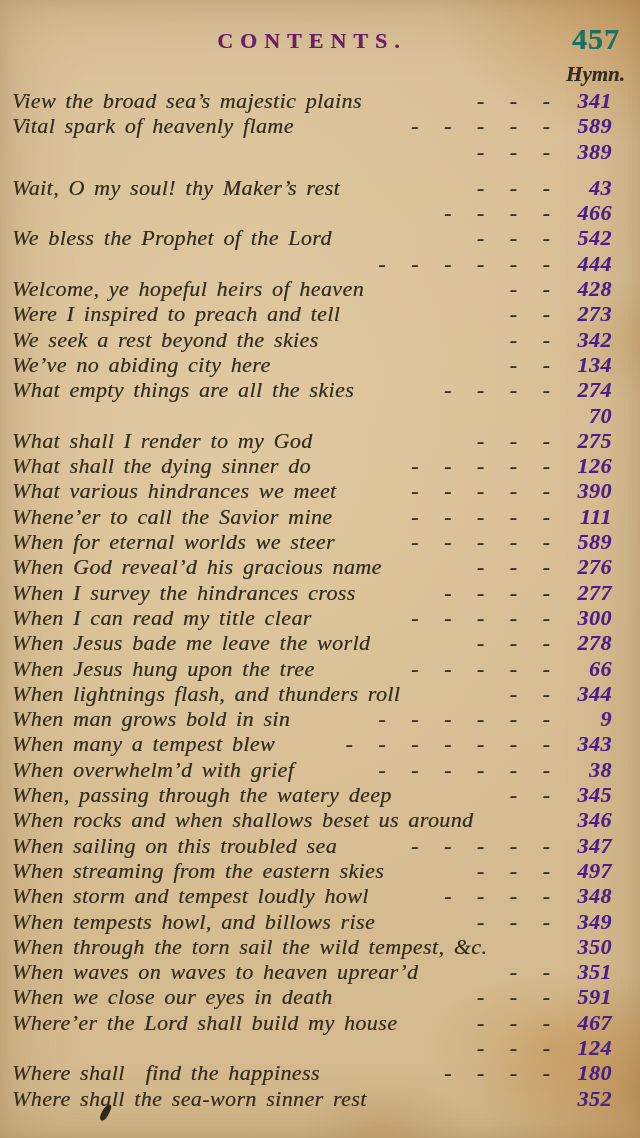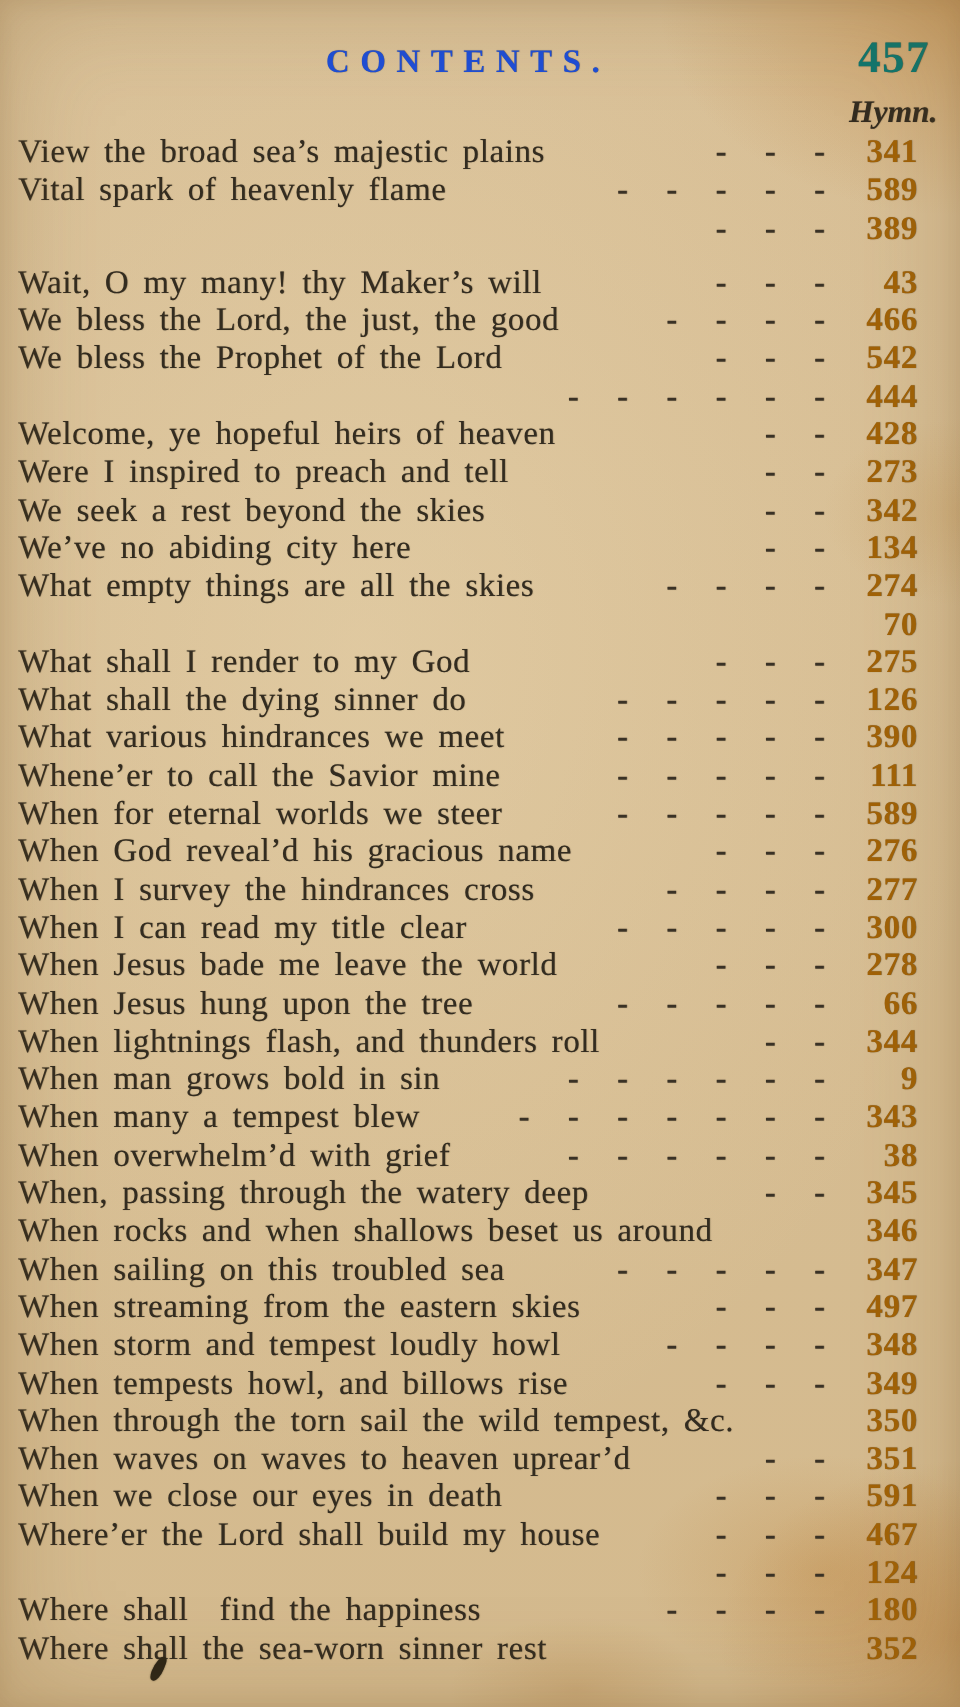--- a/index.html
+++ b/index.html
@@ -28,41 +28,41 @@
     padding: 24px 28px 0 12px;
     text-shadow: 0.3px 0.3px 0.6px rgba(56,46,28,.55);
   }
   .masthead { position: relative; height: 38px; }
   .book-title {
     text-align: center;
     font-weight: bold;
     font-size: 22px;
     letter-spacing: 7px;
     padding-top: 4px;
-    color: #1d4ed8;
+    color: #701a75;
   }
   .page-number {
     position: absolute;
     top: -2px; right: -8px;
     font-weight: bold;
     font-size: 30px;
     letter-spacing: 1px;
     color: #0f766e;
   }
   .column-heading {
     text-align: right;
     font-style: italic;
     font-weight: bold;
     font-size: 21px;
     padding-right: -14px;
     margin-right: -13px;
     height: 26px;
     line-height: 24px;
   }
-  .entries { margin-top: 0; }
+  .entries { margin-top: 0; font-style: italic; }
   .row {
     display: flex;
     align-items: baseline;
     height: 25.3px;
     font-size: 22px;
     line-height: 25.3px;
   }
   .row.gap { margin-top: 11px; }
   .entry-text {
     white-space: nowrap;
@@ -77,21 +77,21 @@
     margin-right: 16px;
     white-space: nowrap;
     overflow: hidden;
     color: #3a3226;
   }
   .num {
     min-width: 46px;
     text-align: right;
     font-weight: bold;
     letter-spacing: 0.5px;
-    color: #a16207;
+    color: #4c1d95;
   }
   .ink-mark {
     position: absolute;
     left: 102px; top: 1104px;
     width: 7px; height: 17px;
     background: #2c2517;
     border-radius: 70% 30% 60% 40%;
     transform: rotate(14deg) skewX(-8deg);
     box-shadow: 0 0 1px rgba(44,37,23,.8);
   }
@@ -115,26 +115,25 @@
       <div class="row">
         <span class="entry-text">Vital spark of heavenly flame</span>
         <span class="leaders">- - - - -</span>
         <span class="num">589</span>
       </div>
       <div class="row">
         <span class="leaders">- - -</span>
         <span class="num">389</span>
       </div>
       <div class="row gap">
-        <span class="entry-text">Wait, O my many! thy Maker’s will</span>
+        <span class="entry-text">Wait, O my soul! thy Maker’s rest</span>
         <span class="leaders">- - -</span>
         <span class="num">43</span>
       </div>
       <div class="row">
-        <span class="entry-text">We bless the Lord, the just, the good</span>
         <span class="leaders">- - - -</span>
         <span class="num">466</span>
       </div>
       <div class="row">
         <span class="entry-text">We bless the Prophet of the Lord</span>
         <span class="leaders">- - -</span>
         <span class="num">542</span>
       </div>
       <div class="row">
         <span class="leaders">- - - - - -</span>

